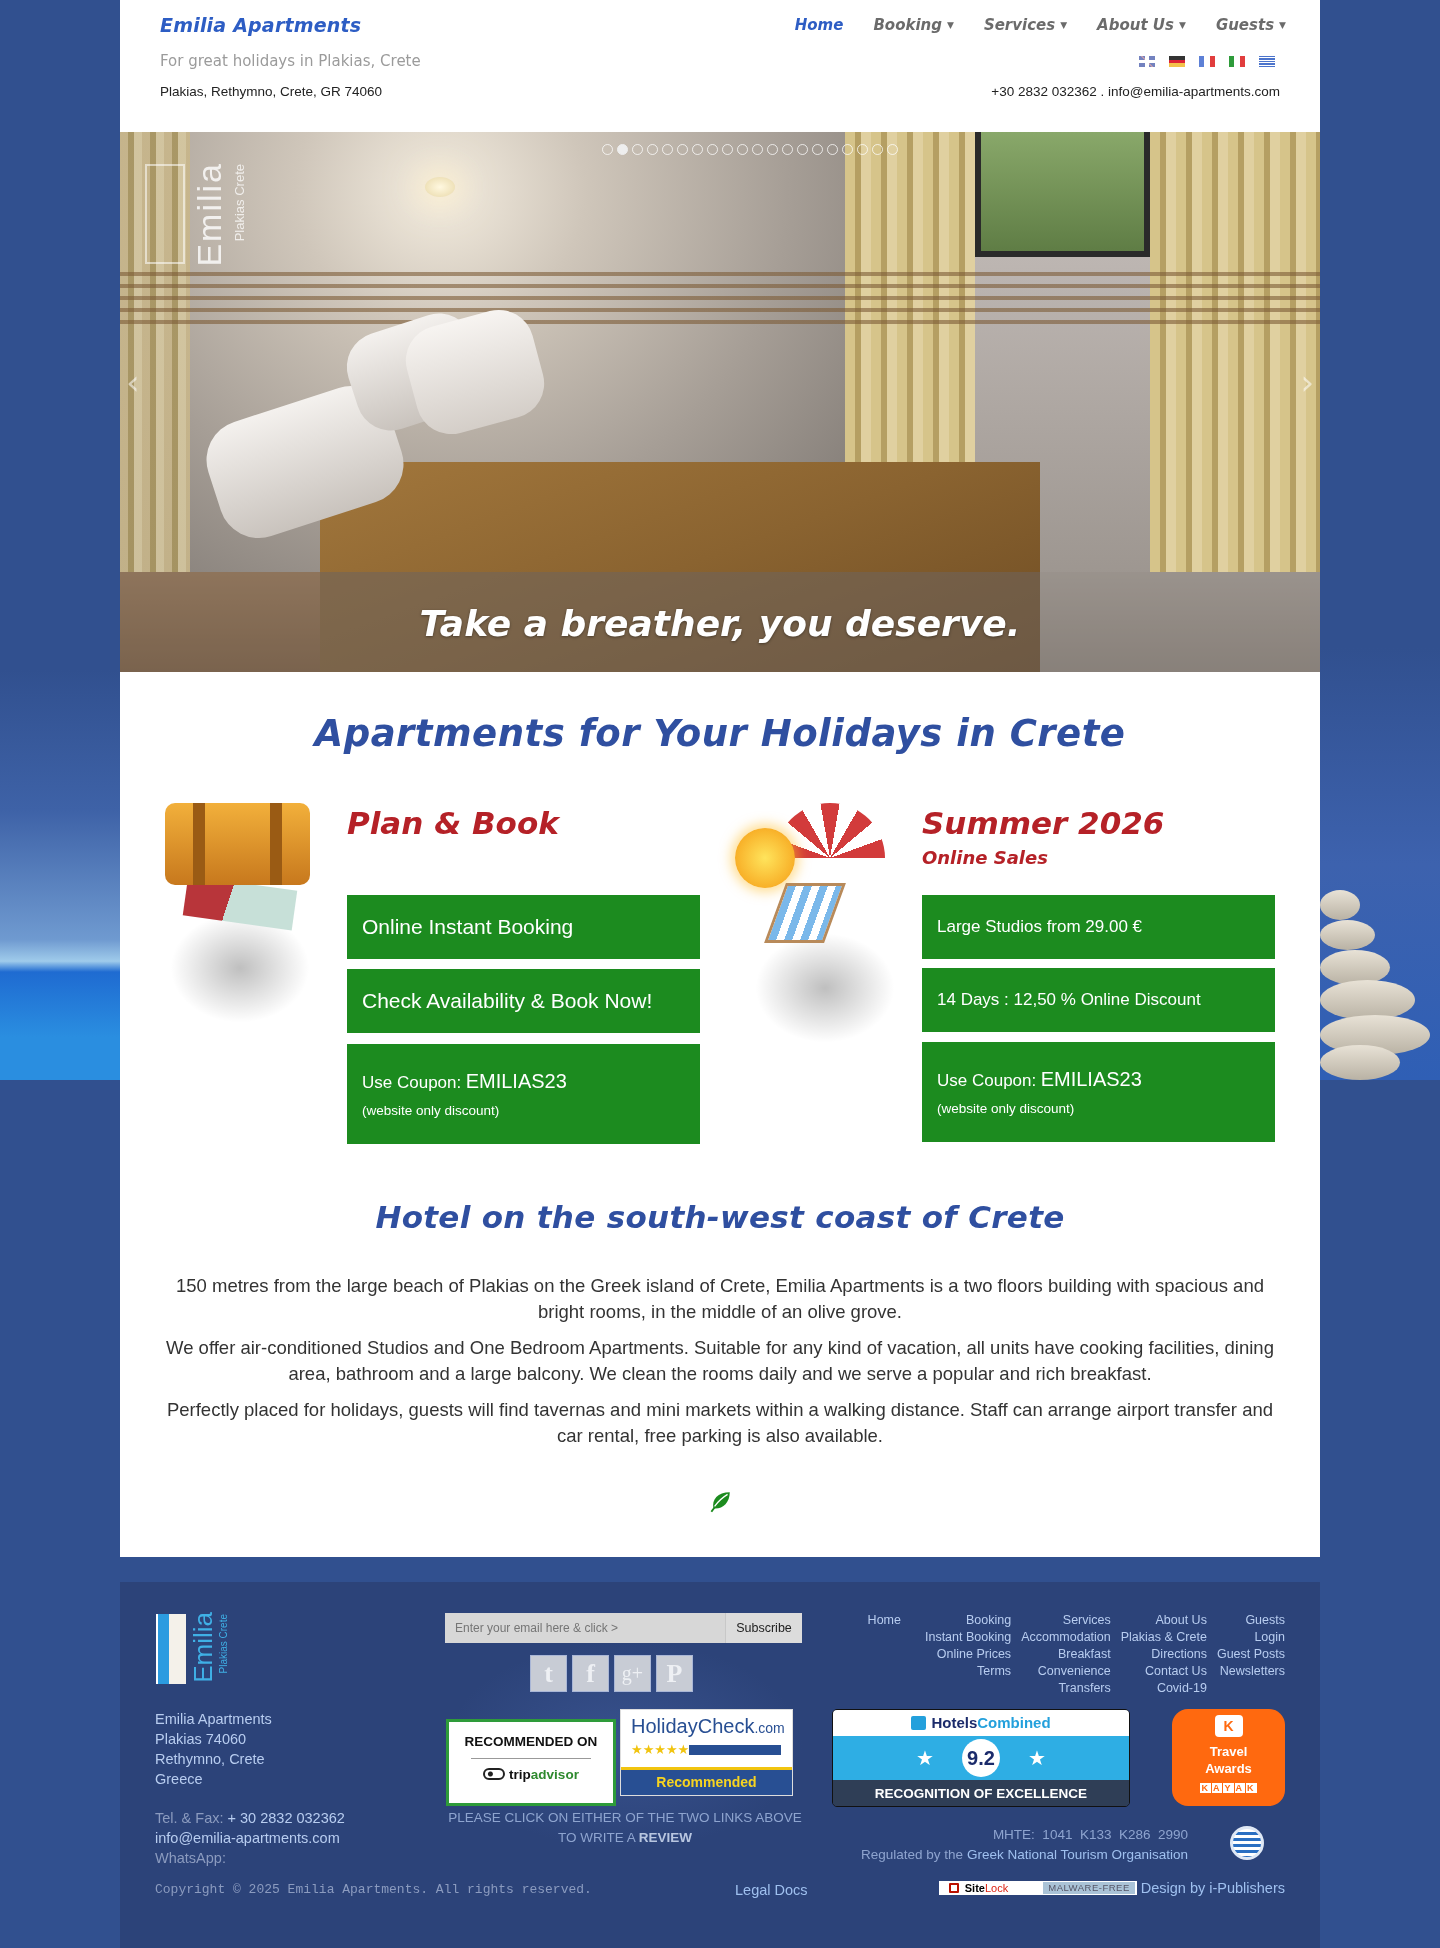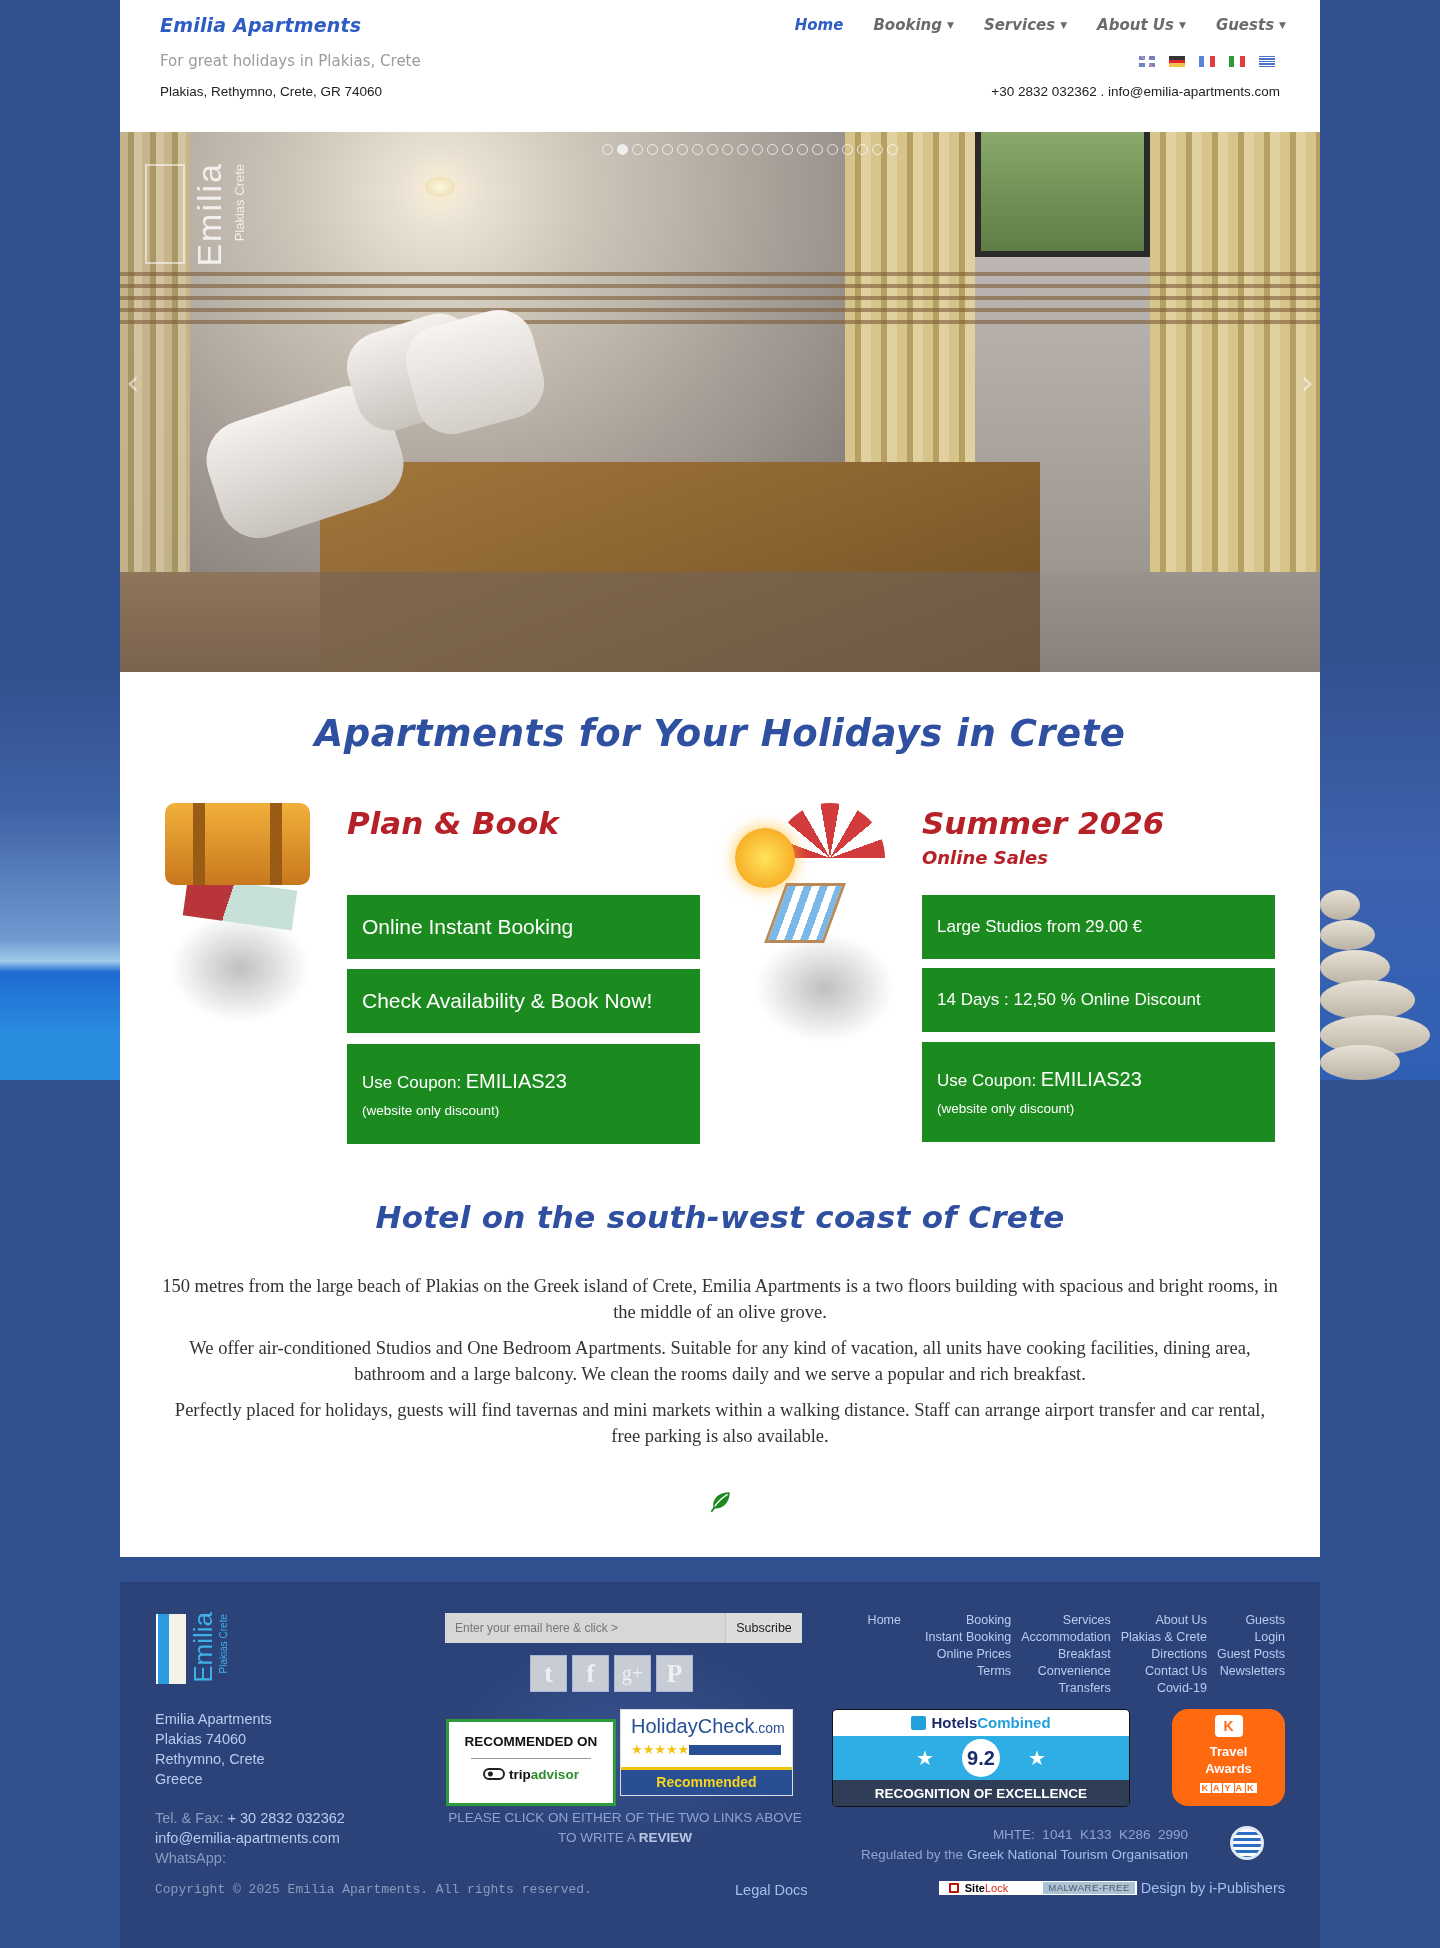--- a/index.html
+++ b/index.html
@@ -132,21 +132,21 @@
     font-family: "Liberation Sans", sans-serif; padding: 0 15px; cursor: pointer; display: flex; flex-direction: column; justify-content: center;
   }
   .btn-big { font-size: 21px; height: 64px; }
   .btn-med { font-size: 17px; height: 64px; }
   .btn-coupon { height: 100px; }
   .coupon-line { font-size: 17px; }
   .coupon-code { font-size: 20px; }
   .coupon-note { font-size: 13.5px; margin-top: 10px; }
 
   .h2 { text-align: center; font-weight: bold; font-style: italic; font-size: 31px; color: #2f4fa0; margin-top: 4px; letter-spacing: .3px; }
-  .body-text { margin: 38px 40px 0 40px; text-align: center; font-family: Liberation Serif, serif; font-size: 18.5px; color: #333; line-height: 26px; }
+  .body-text { margin: 38px 40px 0 40px; text-align: center; font-family: Liberation Sans, sans-serif; font-size: 18.5px; color: #333; line-height: 26px; }
   .body-text p { margin-bottom: 10px; }
   .leaf { display: block; margin: 40px auto 0 auto; width: 26px; height: 26px; }
   .main-bottom { height: 50px; }
 
   
   .footer { position: absolute; left: 120px; top: 1582px; width: 1200px; height: 366px; background: #2c4379; }
   .f-logo { position: absolute; left: 36px; top: 32px; width: 30px; height: 70px; background: linear-gradient(90deg, #2b9be0 40%, #f4f1ea 40%); border-left: 2px solid #fff; }
   .f-logo-text { position: absolute; left: 68px; top: 30px; writing-mode: vertical-rl; transform: rotate(180deg); color: #3fb0e6; font-size: 26px; font-family: "Liberation Sans", sans-serif; }
   .f-logo-sub { position: absolute; left: 98px; top: 32px; writing-mode: vertical-rl; transform: rotate(180deg); color: #3fb0e6; font-size: 10px; font-family: "Liberation Sans", sans-serif; }
   .f-addr { position: absolute; left: 35px; top: 127px; font-family: "Liberation Sans", sans-serif; font-size: 14.5px; color: #b8cdf0; line-height: 20px; }
@@ -275,20 +275,21 @@
         <span class="dot"></span>
         <span class="dot"></span>
         <span class="dot"></span>
         <span class="dot"></span>
         <span class="dot"></span>
         <span class="dot"></span>
       </div>
     <div class="arrow arrow-left">‹</div>
     <div class="arrow arrow-right">›</div>
     <div class="caption-bar"></div>
+    <div class="caption">Take a breather, you deserve.</div>
   </div>
 
   <h1 class="h1">Apartments for Your Holidays in Crete</h1>
 
   <div class="cols">
     <div class="col col-left">
       <div class="illus">
         <div class="shadow"></div>
         <div class="passports"></div>
         <div class="suitcase">

